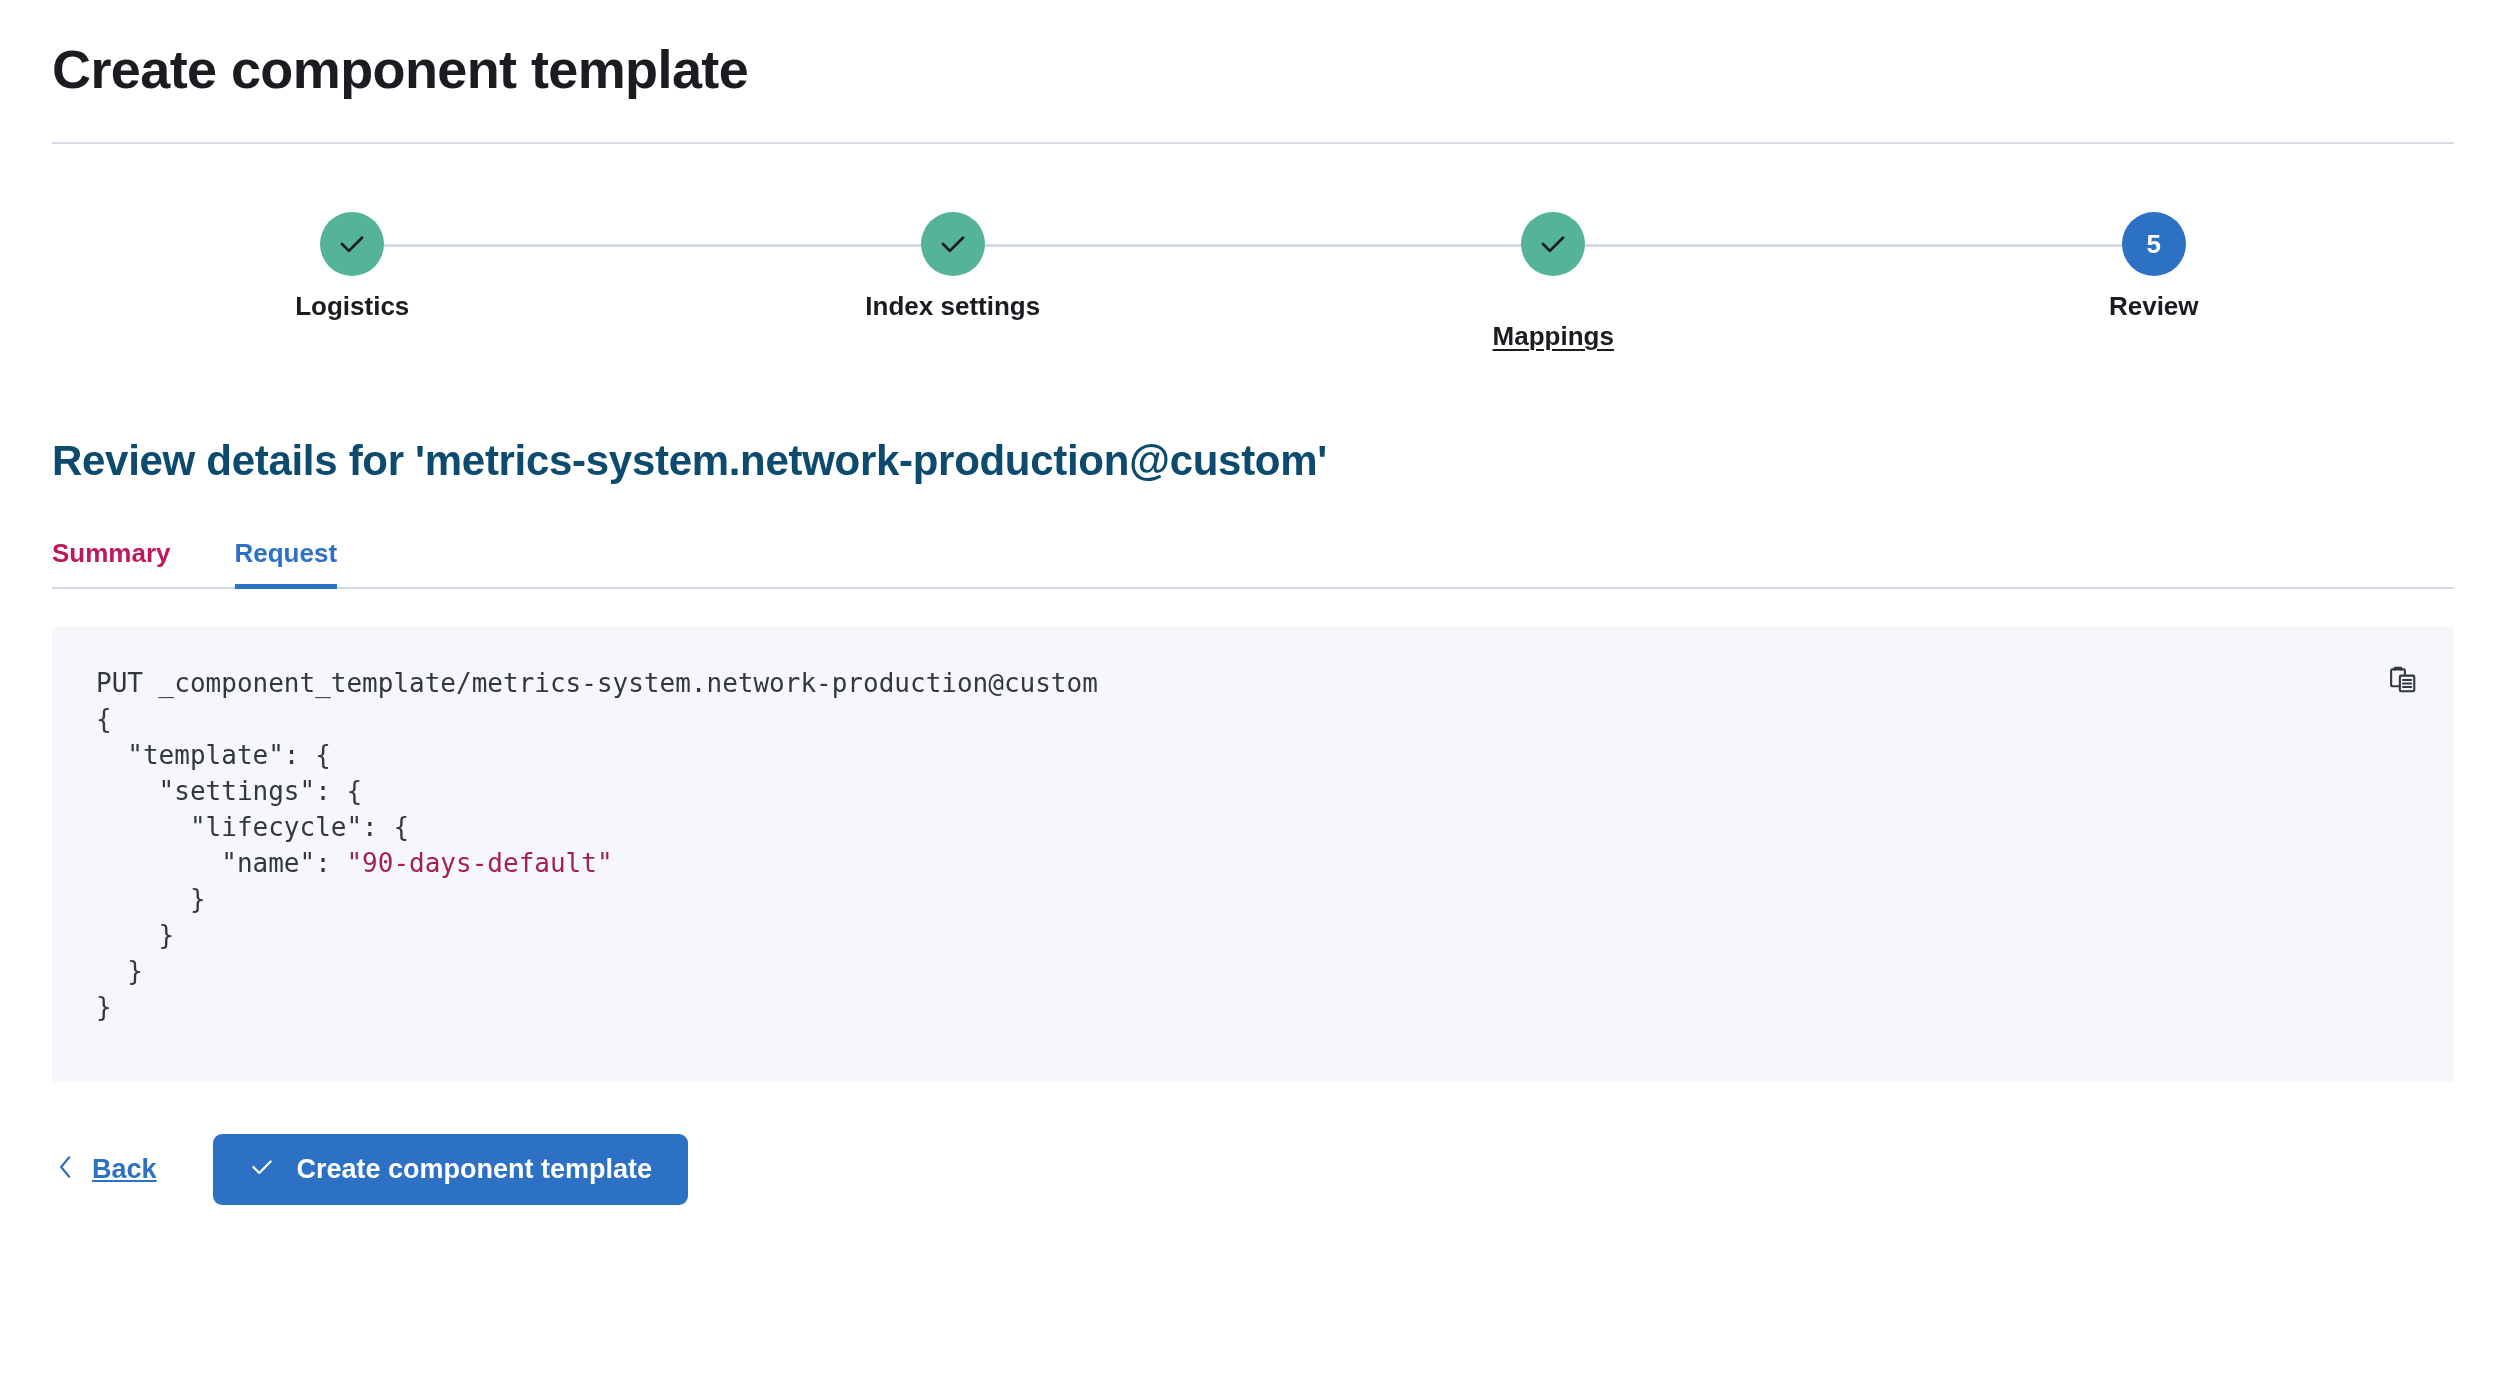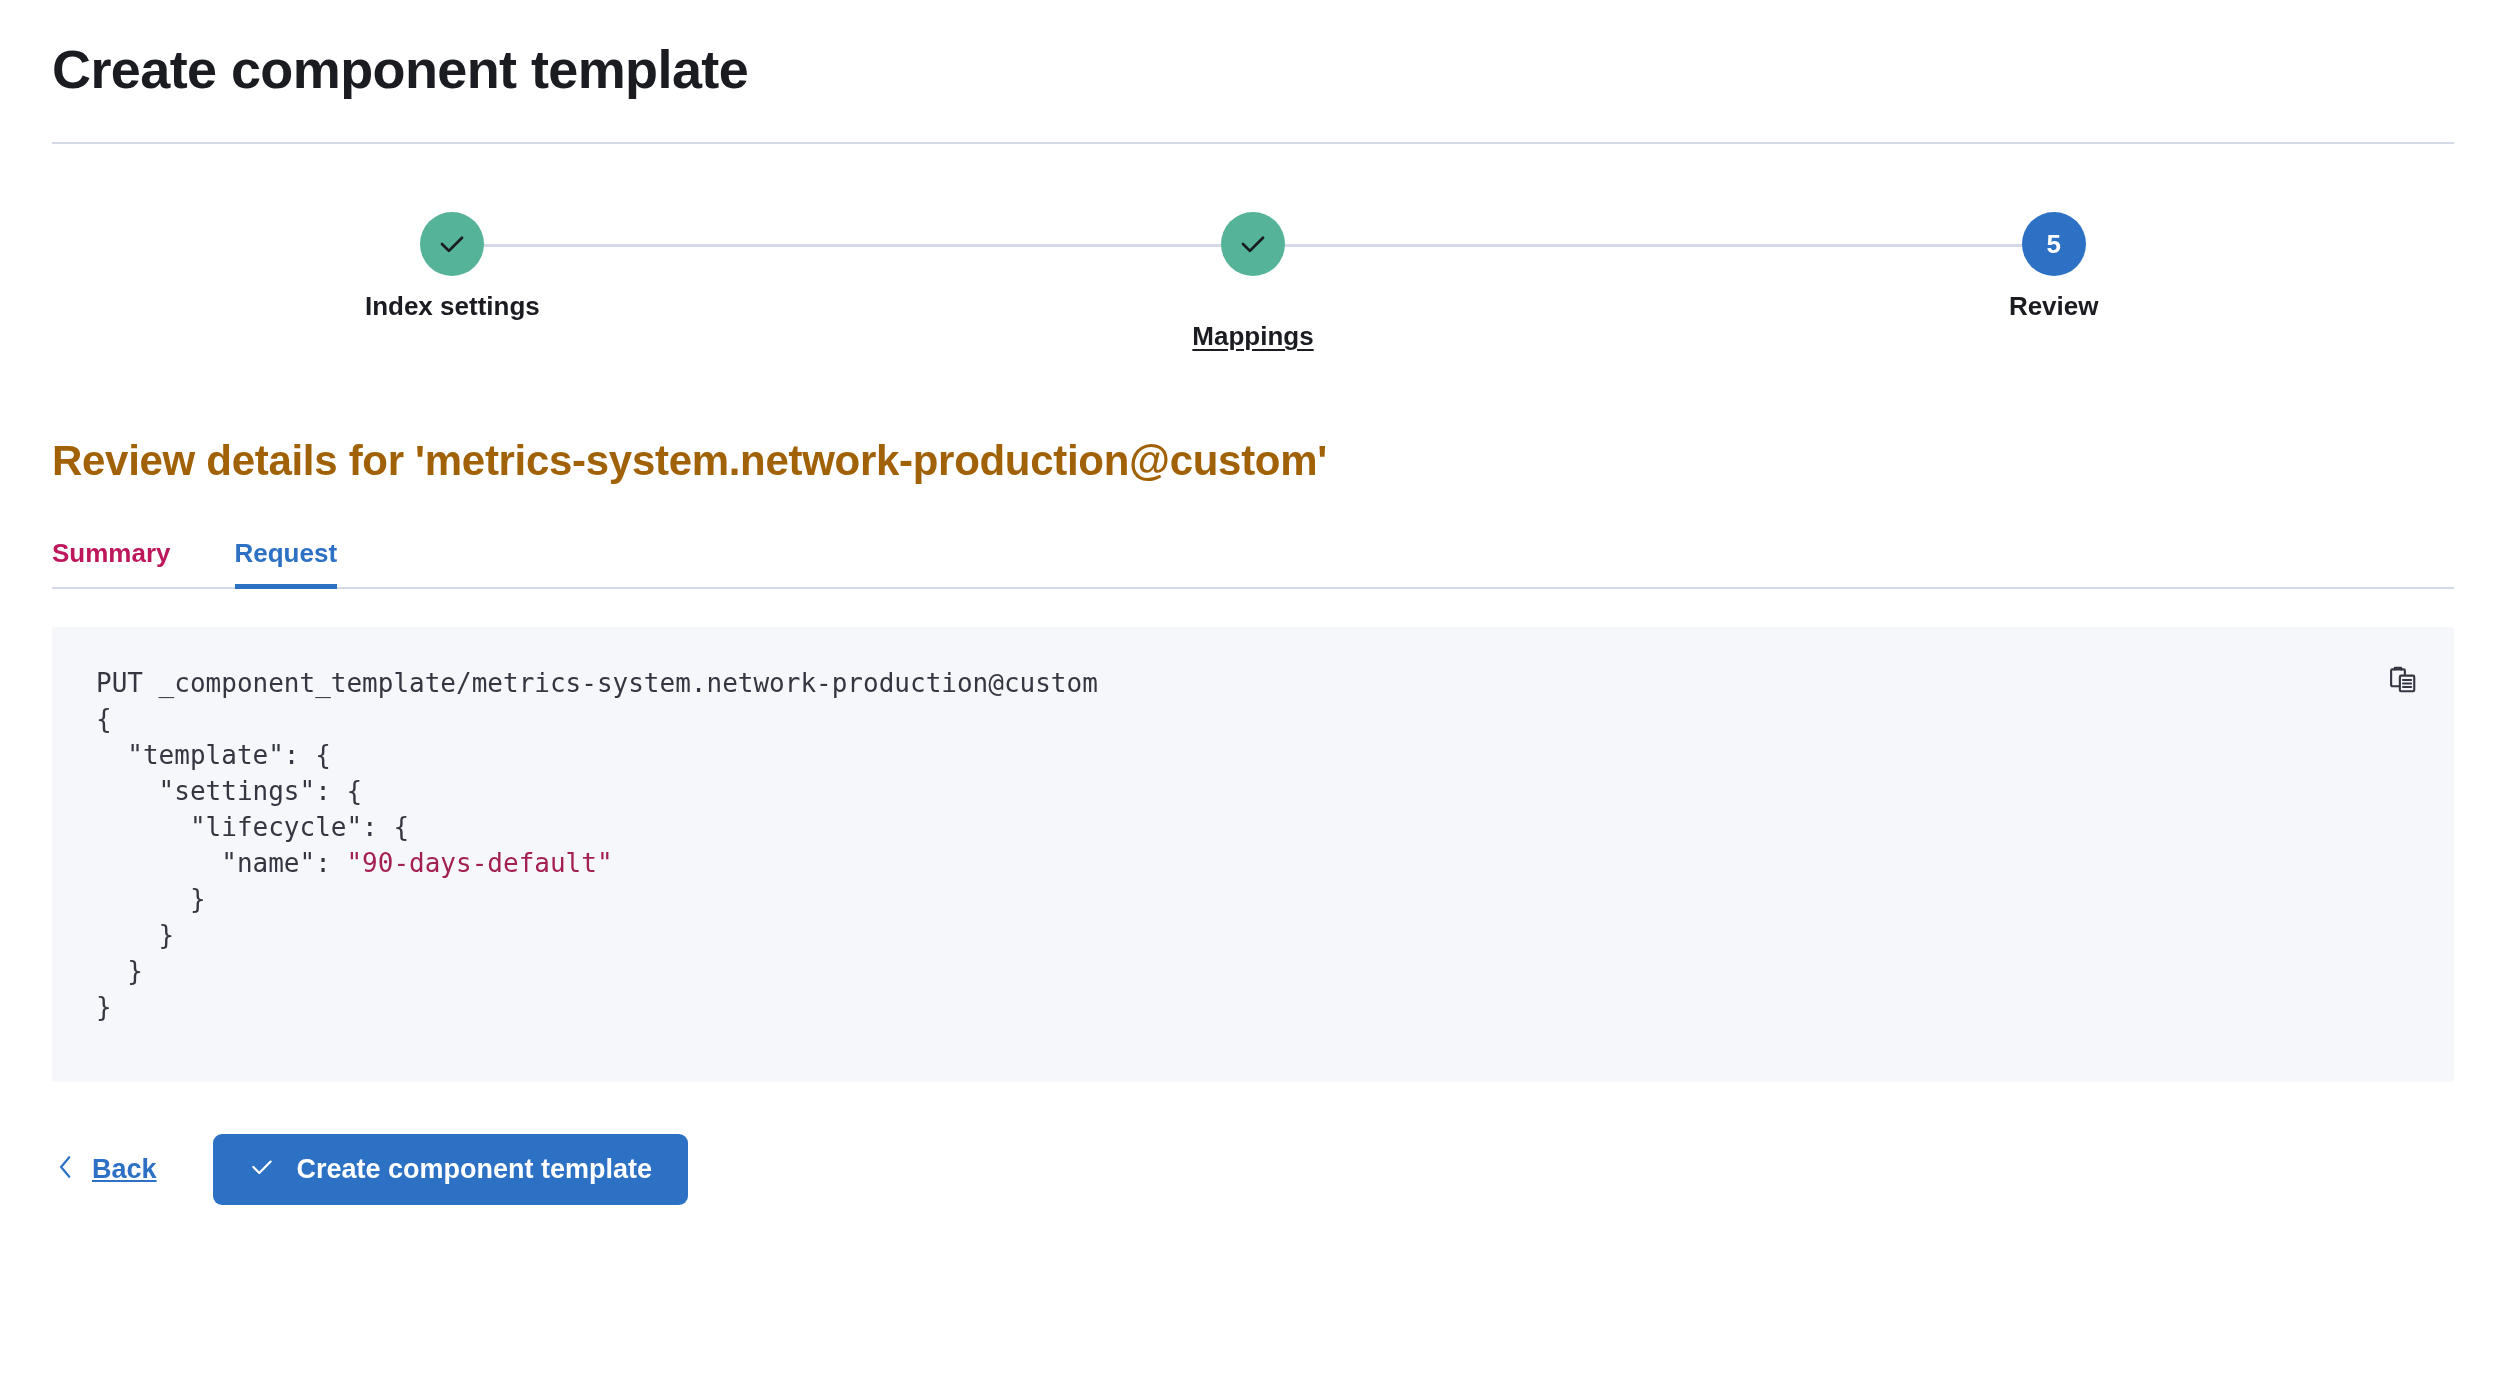--- a/index.html
+++ b/index.html
@@ -98,21 +98,21 @@
     text-decoration-thickness: 2px;
     margin-top: 44px;
   }
 
   
   .review-heading {
     margin: 82px 0 0 0;
     font-size: 42px;
     font-weight: 700;
     letter-spacing: -0.3px;
-    color: #a16207;
+    color: #0c4a6e;
     line-height: 1.2;
   }
 
   
   .tabs {
     margin-top: 52px;
     display: flex;
     align-items: flex-end;
     gap: 0;
     border-bottom: 2px solid #d3dae6;
@@ -225,20 +225,31 @@
 </head>
 <body>
 
 <div class="page">
 
   <h1 class="page-title">Create component template</h1>
   <div class="header-rule"></div>
 
   <div class="stepper">
 
+    <div class="step">
+
+      <div class="step-circle complete">
+        <span class="step-check">
+          <svg width="30" height="30" viewBox="0 0 24 24" fill="none" stroke="#1a1c21" stroke-width="2.2" stroke-linecap="round" stroke-linejoin="round">
+              <polyline points="4,12 9.5,17.5 20,7"></polyline>
+            </svg>
+        </span>
+      </div>
+      <div class="step-label">Logistics</div>
+    </div>
 
     <div class="step">
       <div class="step-connector"></div>
       <div class="step-circle complete">
         <span class="step-check">
           <svg width="30" height="30" viewBox="0 0 24 24" fill="none" stroke="#1a1c21" stroke-width="2.2" stroke-linecap="round" stroke-linejoin="round">
               <polyline points="4,12 9.5,17.5 20,7"></polyline>
             </svg>
         </span>
       </div>

